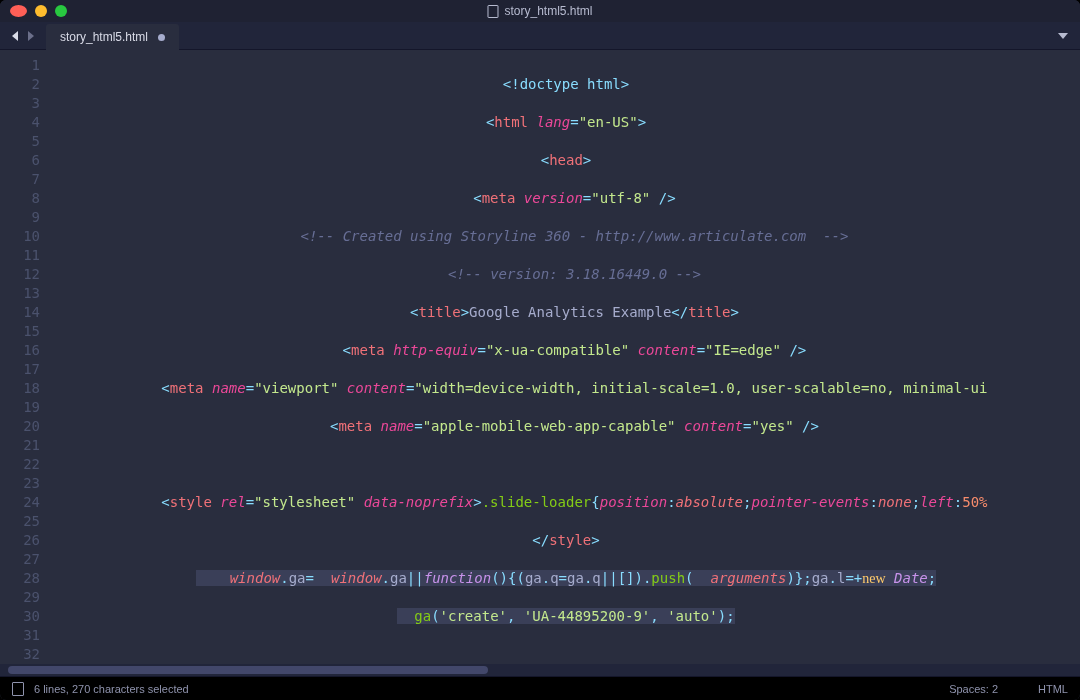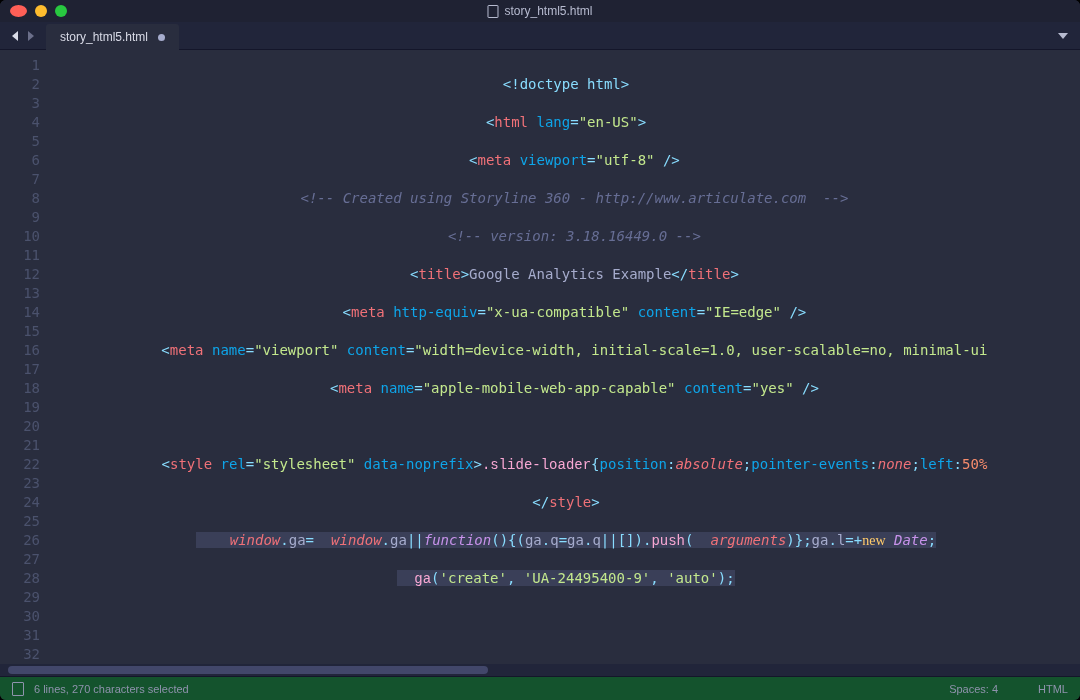--- a/index.html
+++ b/index.html
@@ -119,25 +119,25 @@
   padding: 6px 0 6px 0;
   white-space: pre;
   overflow: hidden;
   color: #a6accd;
   position: relative;
 }
 .ln { display: block; height: 19px; text-align: center; }
 .span-sel { background: #3a3f58; }
 .p  { color: #89ddff; }  
 .t  { color: #f07178; }  
-.a  { color: #0ea5e9; }  
+.a  { color: #ec4899; font-style: italic; }  
 .s  { color: #c3e88d; }  
 .cm { color: #676e95; font-style: italic; }  
 .kw { color: #c792ea; font-style: italic; }  
-.fn { color: #f9a8d4; font-family: Liberation Mono, monospace; }  
+.fn { color: #84cc16; }  
 .nm { color: #f78c6c; }  
 .op { color: #89ddff; }  
 .i  { font-style: italic; }
 .y  { color: #ffcb6b; font-family: Liberation Serif, serif; }  
 .pl { color: #a6accd; }
 .red { color: #f07178; font-style: italic; padding-left: 17px; }
 
 .scrollbar-h {
   height: 12px;
   background: #21253a;
@@ -148,21 +148,21 @@
   position: absolute;
   left: 8px;
   top: 2px;
   height: 8px;
   width: 480px;
   background: #42476a;
   border-radius: 4px;
 }
 .statusbar {
   height: 24px;
-  background: #14532d;
+  background: #000000;
   display: flex;
   align-items: center;
   color: #8f93ad;
   font-size: 11px;
   padding: 0 12px;
   gap: 10px;
   flex-shrink: 0;
   border-top: 1px solid #14162a;
 }
 .file-ico-sm {
@@ -232,32 +232,33 @@
 27
 28
 29
 30
 31
 32
 </div>
     <div class="code">
 <span class="ln"><span class="p">&lt;!doctype html&gt;</span></span>
 <span class="ln"><span class="p">&lt;</span><span class="t">html </span><span class="a">lang</span><span class="p">=</span><span class="s">"en-US"</span><span class="p">&gt;</span></span>
-<span class="ln"><span class="p">  &lt;</span><span class="t">meta </span><span class="a">viewport</span><span class="p">=</span><span class="s">"utf-8"</span><span class="p"> /&gt;</span></span>
+<span class="ln"><span class="p">&lt;</span><span class="t">head</span><span class="p">&gt;</span></span>
+<span class="ln"><span class="p">  &lt;</span><span class="t">meta </span><span class="a">version</span><span class="p">=</span><span class="s">"utf-8"</span><span class="p"> /&gt;</span></span>
 <span class="ln"><span class="cm">  &lt;!-- Created using Storyline 360 - http://www.articulate.com  --&gt;</span></span>
 <span class="ln"><span class="cm">  &lt;!-- version: 3.18.16449.0 --&gt;</span></span>
 <span class="ln"><span class="p">  &lt;</span><span class="t">title</span><span class="p">&gt;</span><span class="pl">Google Analytics Example</span><span class="p">&lt;/</span><span class="t">title</span><span class="p">&gt;</span></span>
 <span class="ln"><span class="p">  &lt;</span><span class="t">meta </span><span class="a">http-equiv</span><span class="p">=</span><span class="s">"x-ua-compatible"</span><span> </span><span class="a">content</span><span class="p">=</span><span class="s">"IE=edge"</span><span class="p"> /&gt;</span></span>
 <span class="ln"><span class="p">  &lt;</span><span class="t">meta </span><span class="a">name</span><span class="p">=</span><span class="s">"viewport"</span><span> </span><span class="a">content</span><span class="p">=</span><span class="s">"width=device-width, initial-scale=1.0, user-scalable=no, minimal-ui</span></span>
 <span class="ln"><span class="p">  &lt;</span><span class="t">meta </span><span class="a">name</span><span class="p">=</span><span class="s">"apple-mobile-web-app-capable"</span><span> </span><span class="a">content</span><span class="p">=</span><span class="s">"yes"</span><span class="p"> /&gt;</span></span>
 <span class="ln"></span>
 <span class="ln"><span class="p">  &lt;</span><span class="t">style </span><span class="a">rel</span><span class="p">=</span><span class="s">"stylesheet"</span><span> </span><span class="a">data-noprefix</span><span class="p">&gt;</span><span class="fn">.slide-loader</span><span class="p">{</span><span class="a">position</span><span class="p">:</span><span class="t i">absolute</span><span class="p">;</span><span class="a">pointer-events</span><span class="p">:</span><span class="t i">none</span><span class="p">;</span><span class="a">left</span><span class="p">:</span><span class="nm">50%</span></span>
 <span class="ln"><span class="p">&lt;/</span><span class="t">style</span><span class="p">&gt;</span></span>
 <span class="ln"><span class="span-sel"><span>  </span><span class="red">window</span><span class="p">.</span><span class="pl">ga</span><span class="op">=</span><span class="red">window</span><span class="p">.</span><span class="pl">ga</span><span class="op">||</span><span class="kw">function</span><span class="p">(){(</span><span class="pl">ga</span><span class="p">.</span><span class="pl">q</span><span class="op">=</span><span class="pl">ga</span><span class="p">.</span><span class="pl">q</span><span class="p">||[]).</span><span class="fn">push</span><span class="p">(</span><span class="red">arguments</span><span class="p">)};</span><span class="pl">ga</span><span class="p">.</span><span class="pl">l</span><span class="op">=+</span><span class="y">new</span><span> </span><span class="kw">Date</span><span class="p">;</span></span></span>
-<span class="ln"><span class="span-sel"><span>  </span><span class="fn">ga</span><span class="p">(</span><span class="s">'create'</span><span class="p">, </span><span class="s">'UA-24495400-9'</span><span class="p">, </span><span class="s">'auto'</span><span class="p">);</span></span></span>
+<span class="ln"><span class="span-sel"><span>  </span><span class="fn">ga</span><span class="p">(</span><span class="s">'create'</span><span class="p">, </span><span class="s">'UA-44895200-9'</span><span class="p">, </span><span class="s">'auto'</span><span class="p">);</span></span></span>
 
 
 
 
 
 
 
 
 
 
@@ -271,18 +272,18 @@
   </div>
 
   <div class="scrollbar-h">
     <div class="scroll-thumb"></div>
   </div>
 
   <div class="statusbar">
     <span class="file-ico-sm"></span>
     <span>6 lines, 270 characters selected</span>
     <div class="status-spacer"></div>
-    <span>Spaces: 4</span>
+    <span>Spaces: 2</span>
     <span style="width:20px"></span>
     <span>HTML</span>
   </div>
 
 </div>
 
 </body></html>

